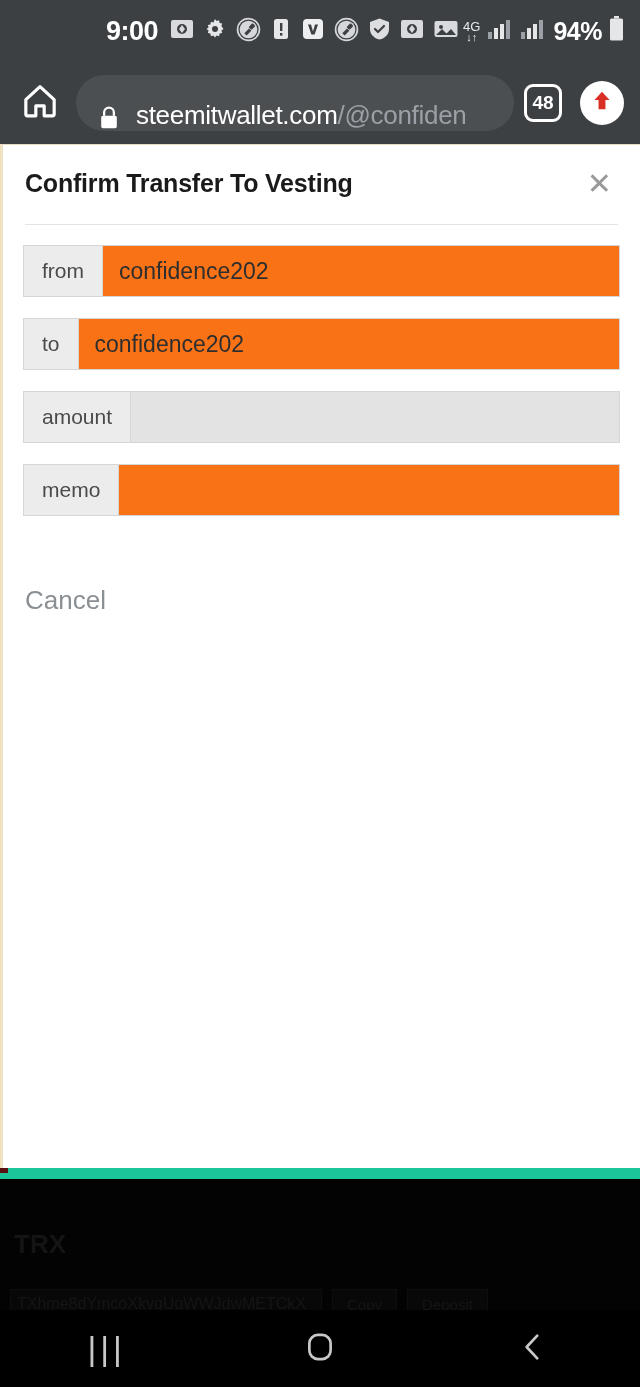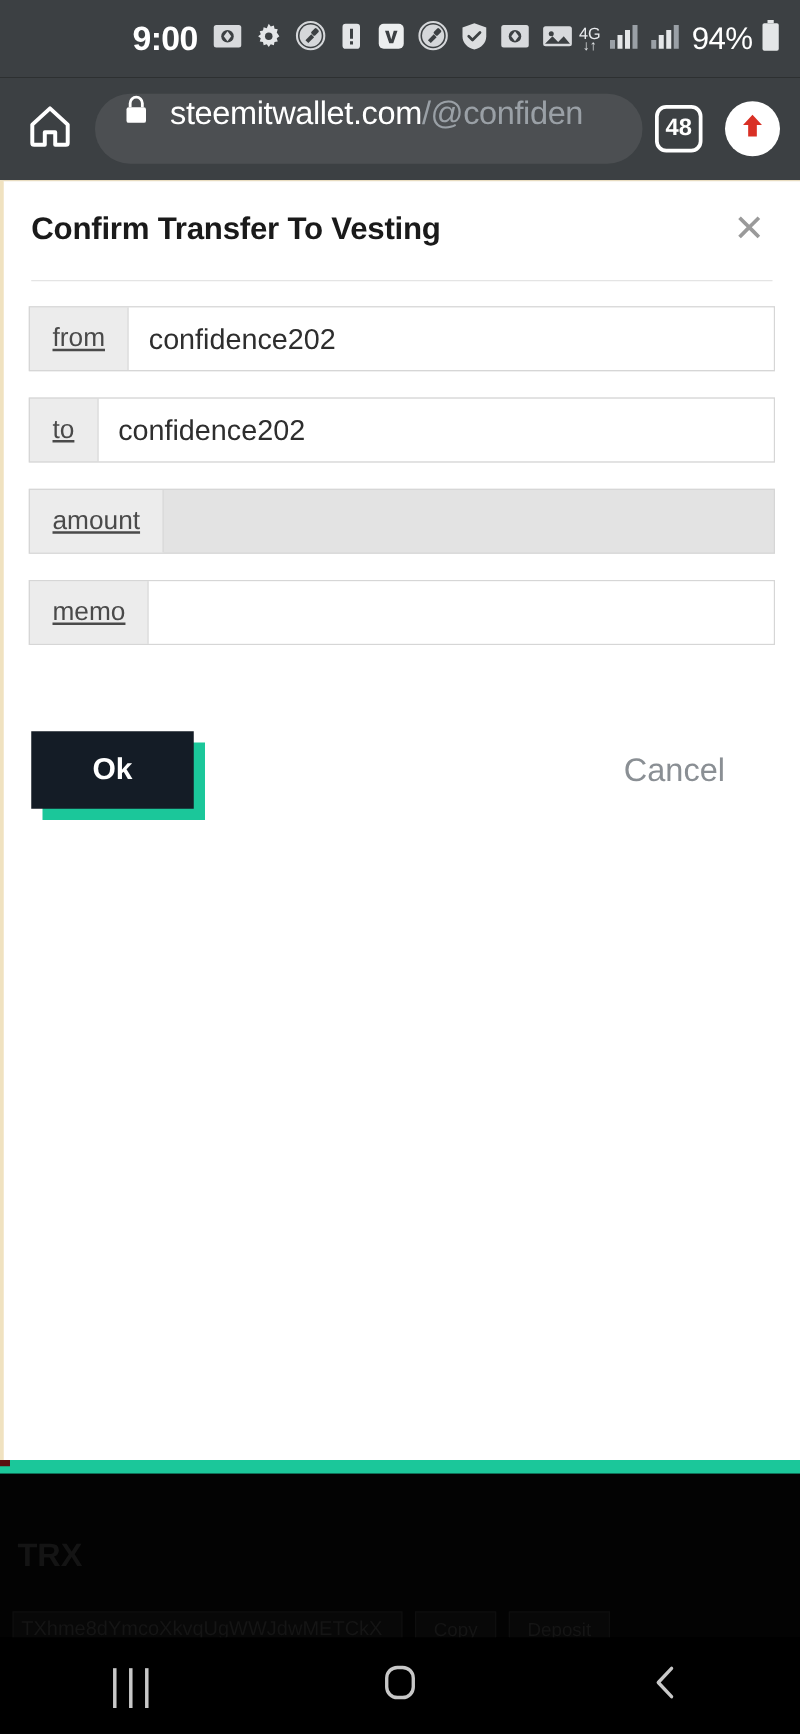--- a/index.html
+++ b/index.html
@@ -30,33 +30,33 @@
   .sb-right {
     margin-left:auto; margin-right:16px;
     display:flex; align-items:center; gap:7px;
   }
   .net-4g {
     display:flex; flex-direction:column; align-items:center;
     color:#e8eaed; line-height:1;
   }
   .net-4g .g { font-size:13px; font-weight:normal; }
   .net-4g .ar { font-size:11px; margin-top:-1px; }
-  .sb-batt { color:#fff; font-size:25px; font-weight:normal; letter-spacing:-0.5px; }
+  .sb-batt { color:#fff; font-size:25px; font-weight:bold; letter-spacing:-0.5px; }
 
   
   .browserbar {
     position:absolute; top:62px; left:0; width:640px; height:82px;
     background:#3c4043;
     display:flex; align-items:center;
   }
   .home-btn { margin-left:14px; width:52px; display:flex; justify-content:center; }
   .urlbar {
     flex:1; height:56px; margin:0 10px 0 10px;
     background:#4c4f52; border-radius:28px;
-    display:flex; align-items:flex-start; overflow:hidden;
+    display:flex; align-items:flex-end; overflow:hidden;
     padding-left:22px;
   }
   .lock-icon { flex:0 0 auto; margin-right:16px; display:flex; }
   .url-text {
     font-size:26px; white-space:nowrap; overflow:hidden;
     letter-spacing:-0.3px;
   }
   .url-domain { color:#ffffff; font-weight:500; }
   .url-path { color:#9aa0a6; }
   .tabcount {
@@ -103,27 +103,26 @@
     margin-bottom:21px;
     height:52px;
   }
   .field-label {
     background:#ececec;
     border-right:1px solid #d6d6d6;
     display:flex; align-items:center;
     padding:0 18px;
     color:#4a4a4a; font-size:21px;
     white-space:nowrap;
-    text-decoration:underline;
   }
   .field-value {
     flex:1; display:flex; align-items:center;
     padding:0 16px;
     color:#2e2e2e; font-size:23px;
-    background:#ffffff;
+    background:#f97316;
   }
 
   .actions {
     display:flex; align-items:center; justify-content:space-between;
     padding:48px 22px 0 22px;
   }
   .ok-wrap { position:relative; display:inline-block; }
   .ok-shadow {
     position:absolute; left:9px; top:9px;
     width:130px; height:62px; background:#1bc79a;
@@ -366,24 +365,20 @@
       </div>
 
       <div class="field-row">
         <div class="field-label">memo</div>
         <div class="field-value"></div>
       </div>
 
     </div>
 
     <div class="actions">
-      <div class="ok-wrap">
-        <div class="ok-shadow"></div>
-        <button class="ok-btn">Ok</button>
-      </div>
       <button class="cancel-btn">Cancel</button>
     </div>
 
   </div>
 
   <div class="teal-bar">
     <span class="redmark"></span>
   </div>
 
   <div class="dark-strip">

